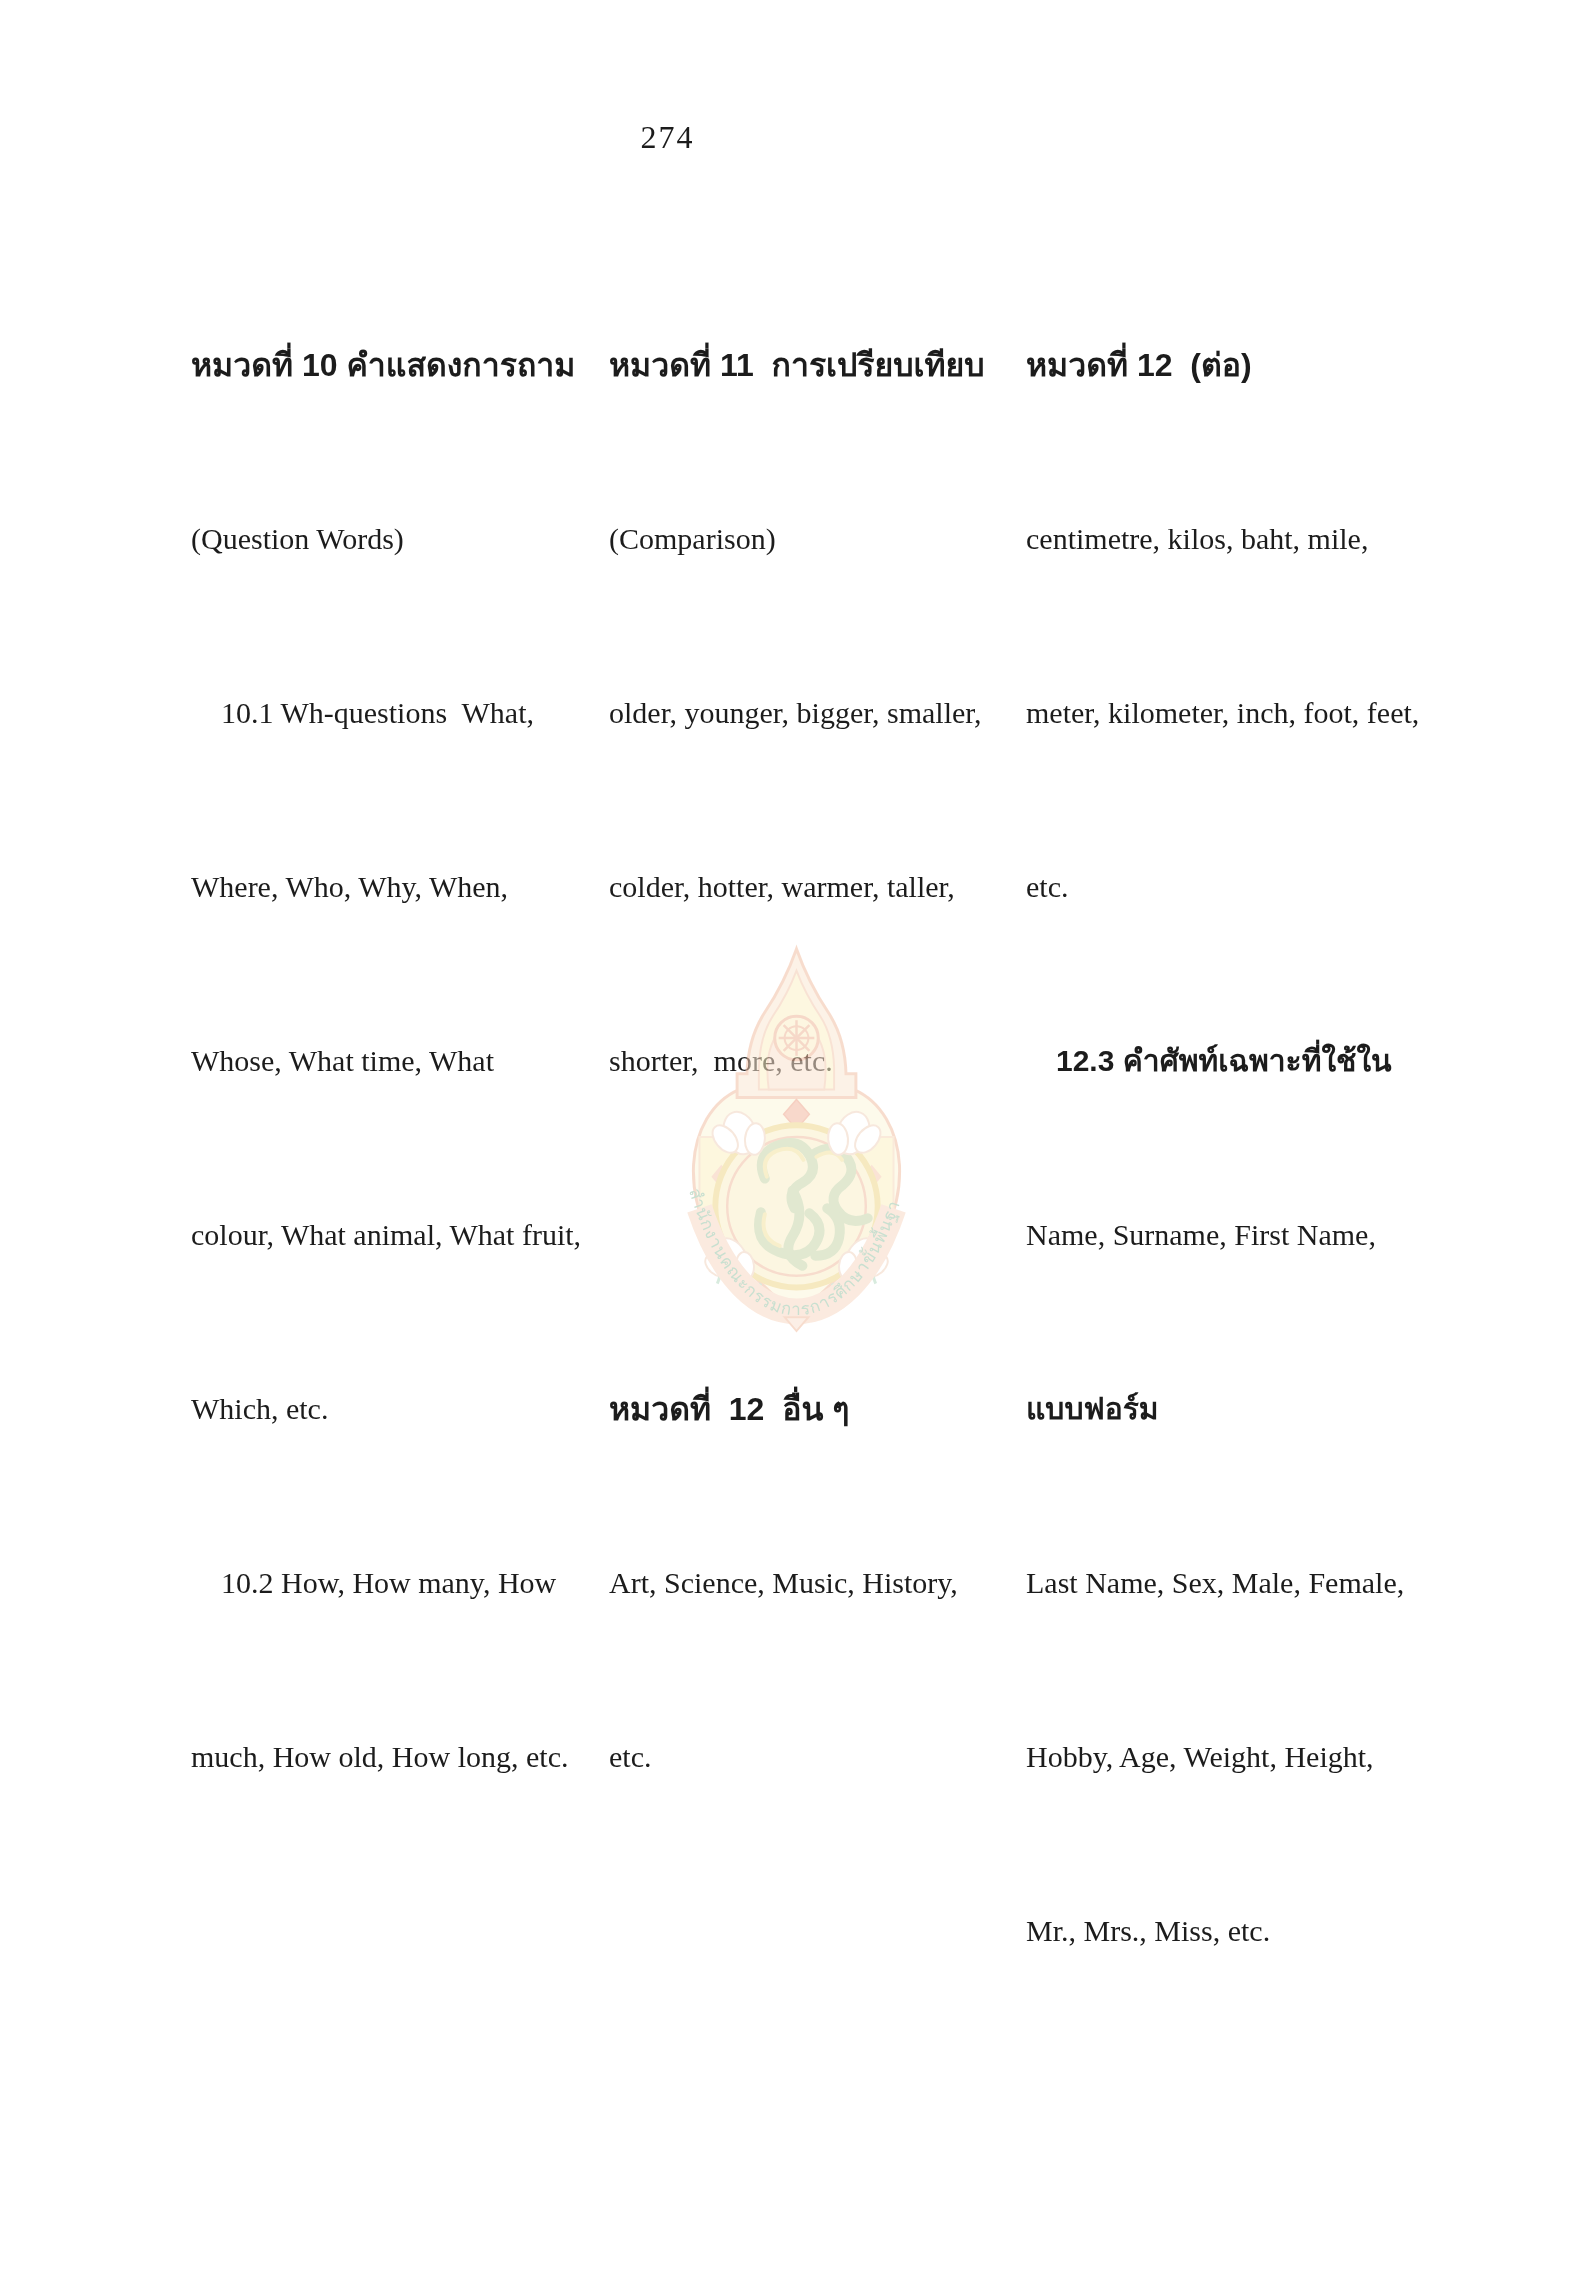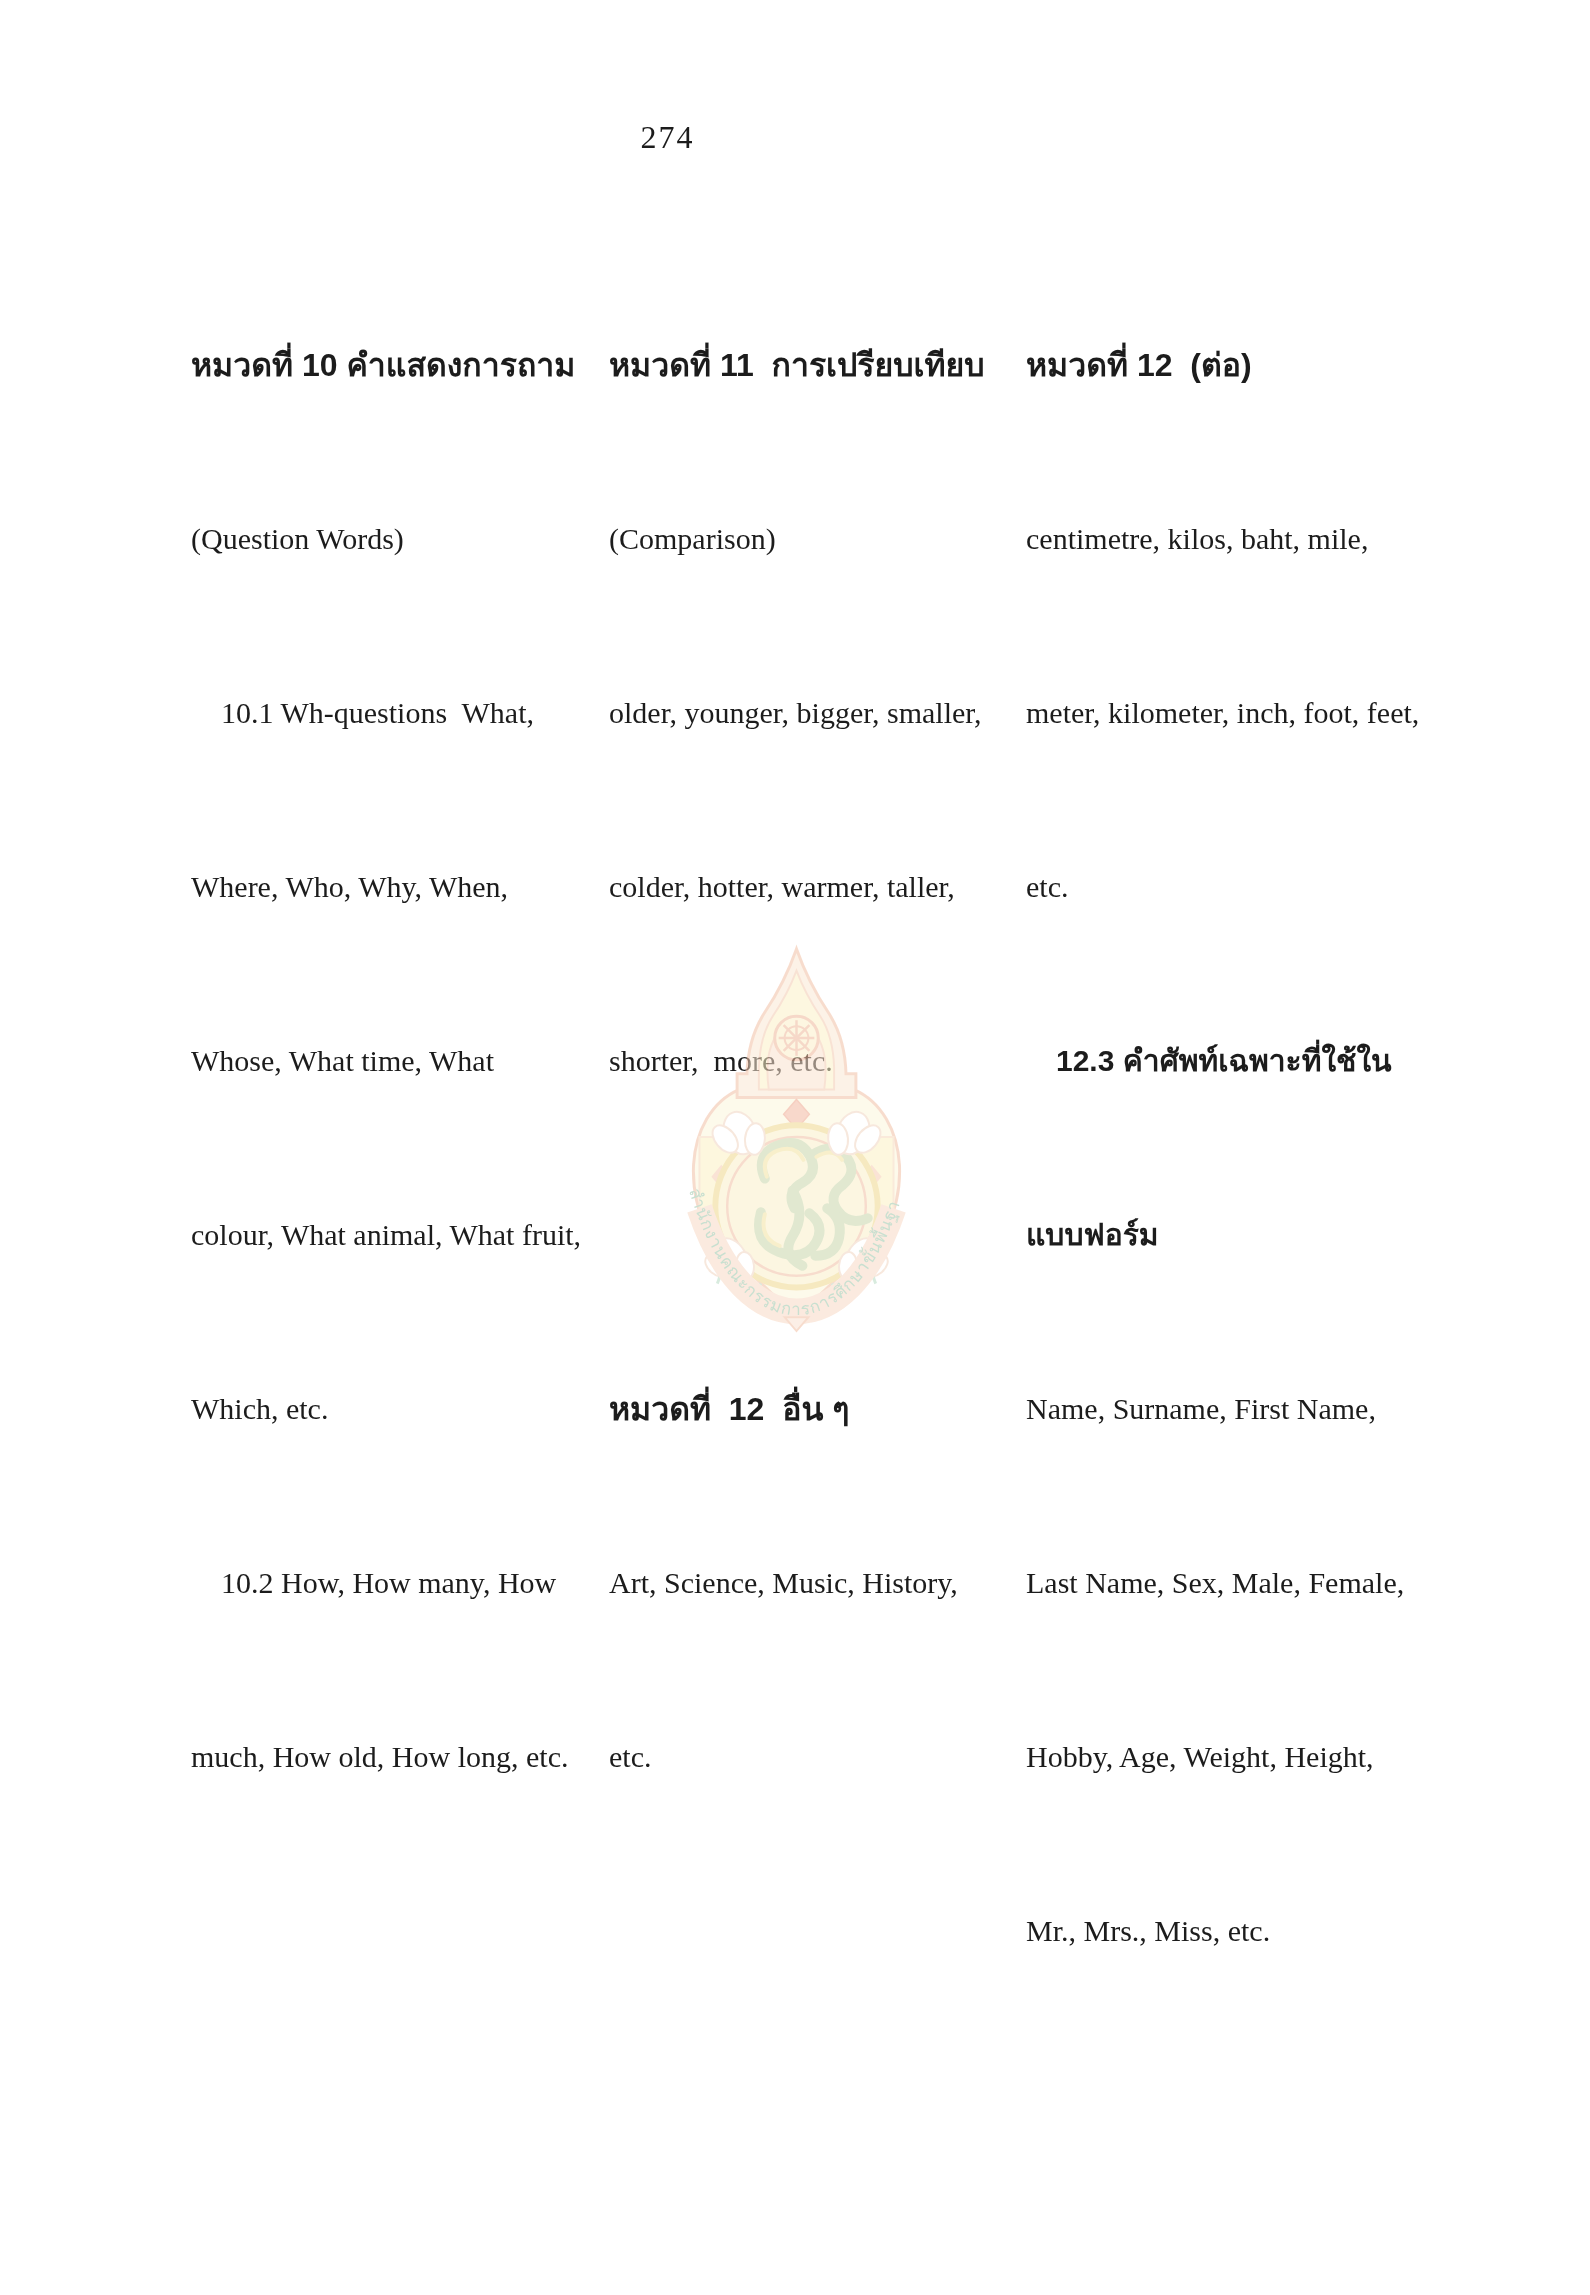--- a/index.html
+++ b/index.html
@@ -87,22 +87,22 @@
   <div class="line">Art, Science, Music, History,</div>
   <div class="line">etc.</div>
 </div>
 
 <div class="col col-3">
   <div class="line heading"><span>หมวดที่ 12</span><span class="normal-suffix">  (ต่อ)</span></div>
   <div class="line">centimetre, kilos, baht, mile,</div>
   <div class="line">meter, kilometer, inch, foot, feet,</div>
   <div class="line">etc.</div>
   <div class="line indent th-bold">12.3 คำศัพท์เฉพาะที่ใช้ใน</div>
+  <div class="line">Name, Surname, First Name,</div>
   <div class="line th-bold">แบบฟอร์ม</div>
-  <div class="line">Name, Surname, First Name,</div>
   <div class="line">Last Name, Sex, Male, Female,</div>
   <div class="line">Hobby, Age, Weight, Height,</div>
   <div class="line">Mr., Mrs., Miss, etc.</div>
 </div>
 
 <svg class="watermark" viewBox="0 0 308 400" xmlns="http://www.w3.org/2000/svg">
 
   <path d="M96,148 L212,148 C240,160 256,190 258,224 C260,270 240,312 202,332
            L154,378 L106,332 C68,312 48,270 50,224 C52,190 68,160 96,148 Z" fill="#fdf6dc" stroke="#f2c1a6" stroke-width="3"></path>
 

